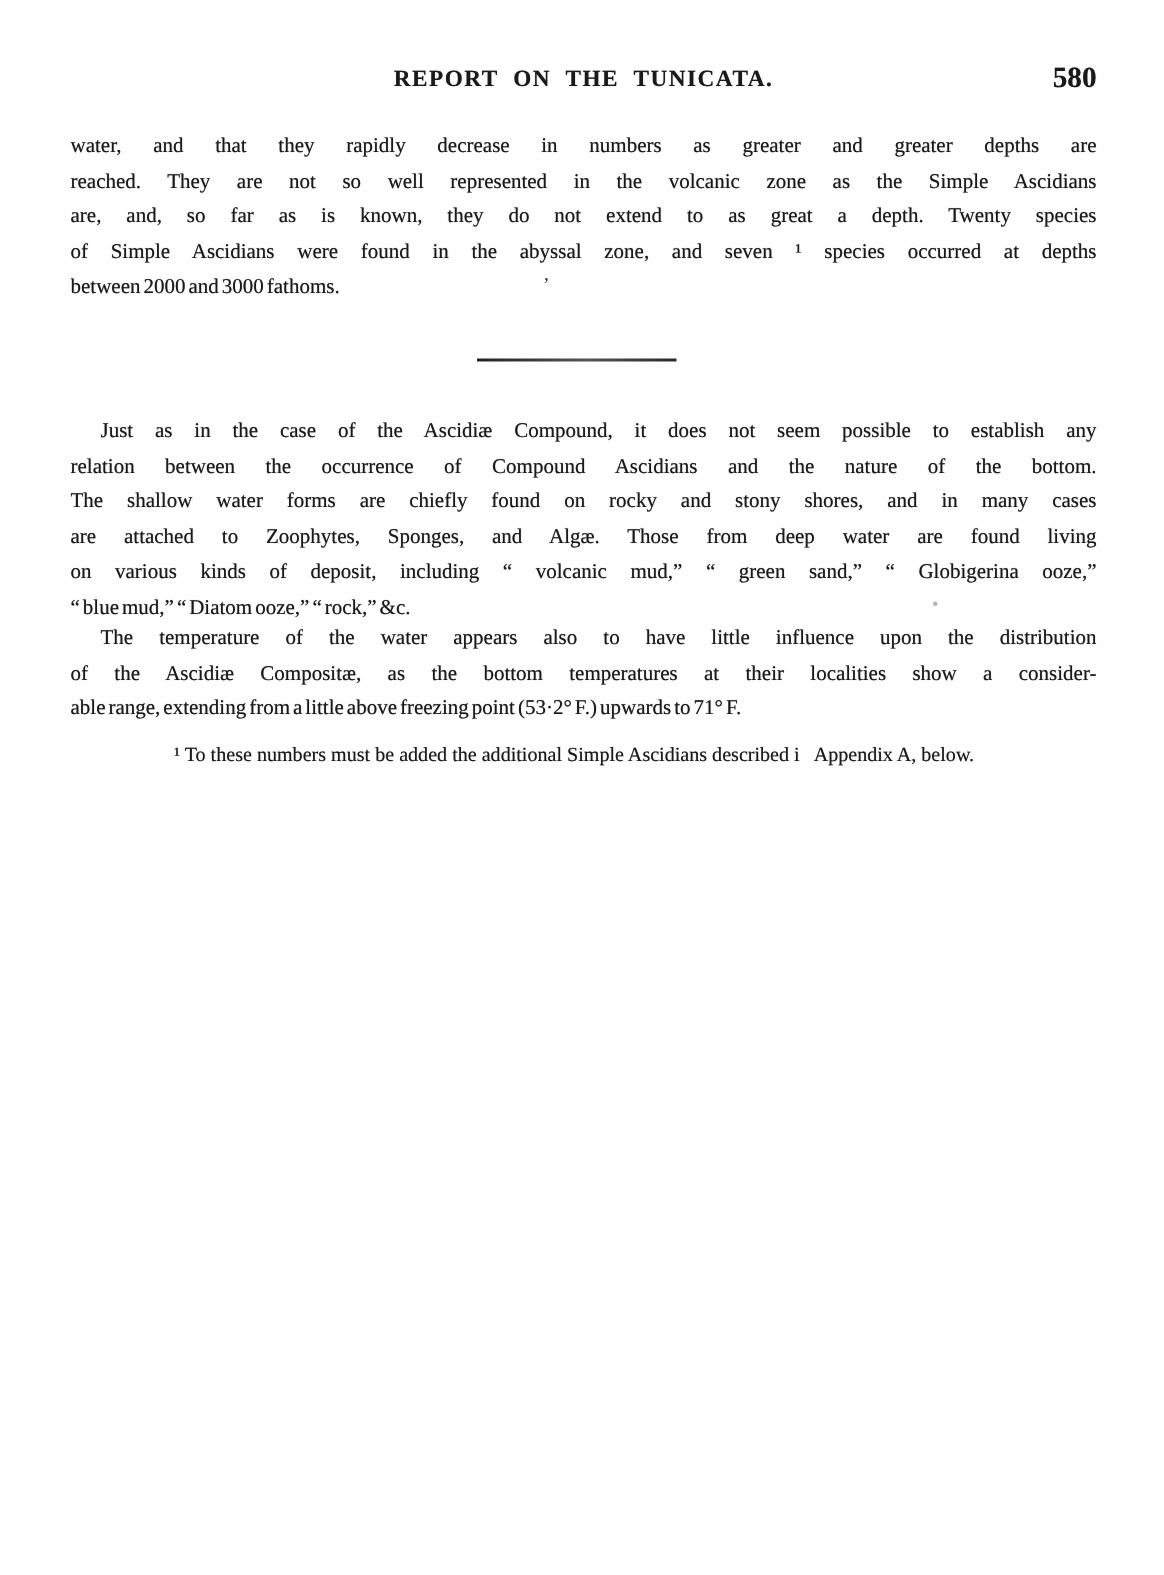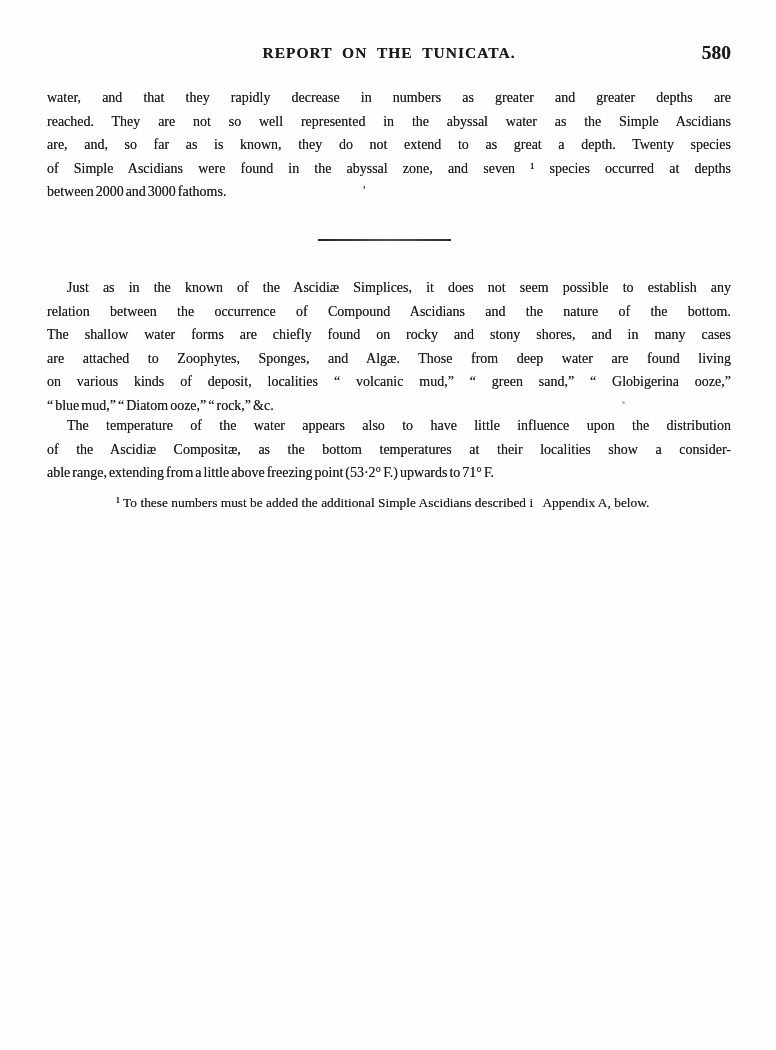--- a/index.html
+++ b/index.html
@@ -103,36 +103,36 @@
 </head>
 <body>
 
 <div class="page">
 
   <div class="running-title">REPORT ON THE TUNICATA.</div>
   <div class="page-number">580</div>
 
   <div class="para p1">
     <div class="line">water, and that they rapidly decrease in numbers as greater and greater depths are</div>
-    <div class="line">reached.  They are not so well represented in the abyssal water as the Simple Ascidians</div>
+    <div class="line">reached.  They are not so well represented in the volcanic zone as the Simple Ascidians</div>
     <div class="line">are, and, so far as is known, they do not extend to as great a depth.  Twenty species</div>
     <div class="line">of Simple Ascidians were found in the abyssal zone, and seven ¹ species occurred at depths</div>
     <div class="line last">between 2000 and 3000 fathoms.</div>
   </div>
 
   <div class="stray-mark">’</div>
 
   <div class="divider"></div>
 
   <div class="para p2">
-    <div class="line indent">Just as in the known of the Ascidiæ Simplices, it does not seem possible to establish any</div>
+    <div class="line indent">Just as in the case of the Ascidiæ Compound, it does not seem possible to establish any</div>
     <div class="line">relation between the occurrence of Compound Ascidians and the nature of the bottom.</div>
     <div class="line">The shallow water forms are chiefly found on rocky and stony shores, and in many cases</div>
     <div class="line">are attached to Zoophytes, Sponges, and Algæ.  Those from deep water are found living</div>
-    <div class="line">on various kinds of deposit, localities “ volcanic mud,” “ green sand,” “ Globigerina ooze,”</div>
+    <div class="line">on various kinds of deposit, including “ volcanic mud,” “ green sand,” “ Globigerina ooze,”</div>
     <div class="line last">“ blue mud,” “ Diatom ooze,” “ rock,” &amp;c.</div>
   </div>
 
   <div class="stray-dot"></div>
 
   <div class="para p3">
     <div class="line indent">The temperature of the water appears also to have little influence upon the distribution</div>
     <div class="line">of the Ascidiæ Compositæ, as the bottom temperatures at their localities show a consider-</div>
     <div class="line last">able range, extending from a little above freezing point (53·2° F.) upwards to 71° F.</div>
   </div>

